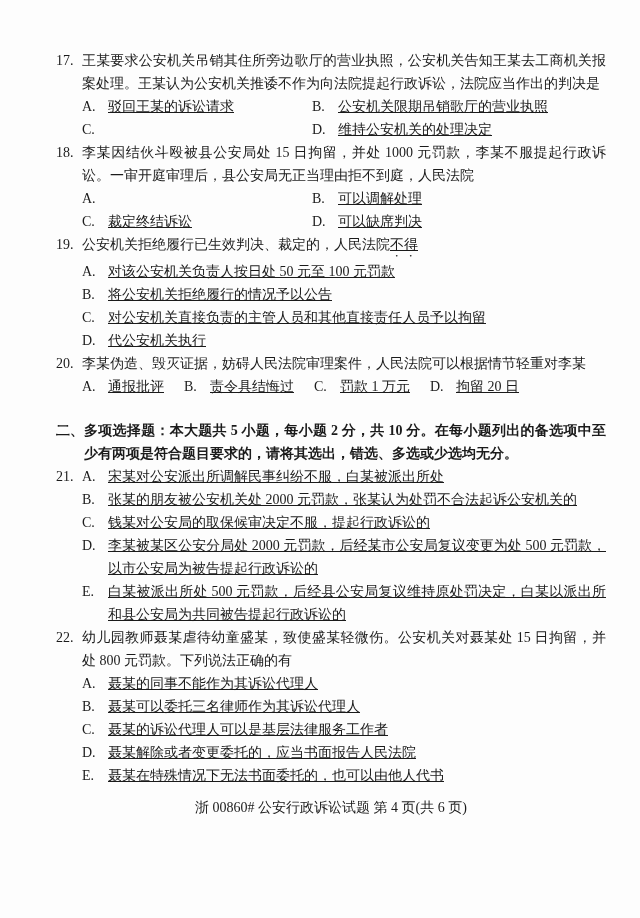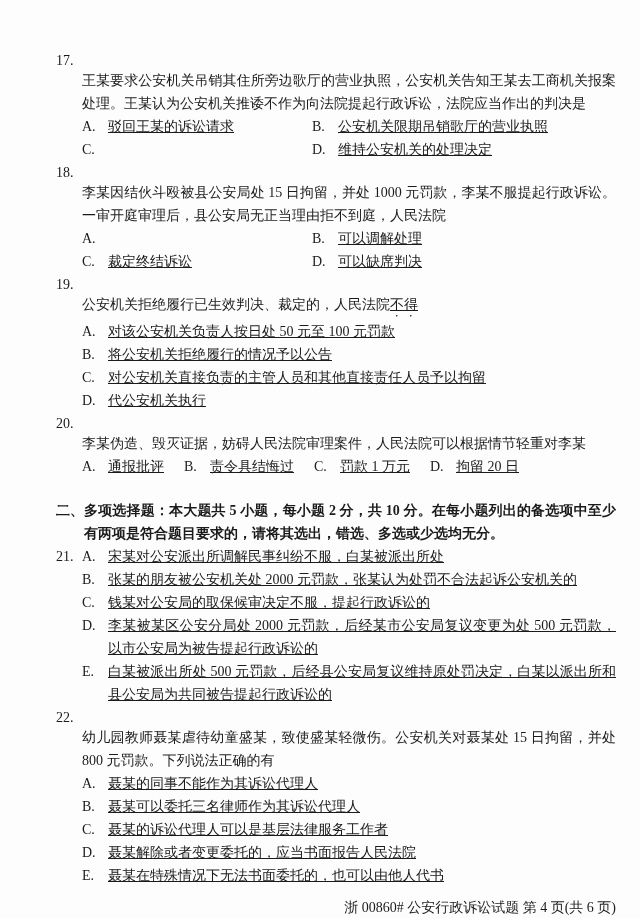--- a/index.html
+++ b/index.html
@@ -8,48 +8,48 @@
     height: 918px;
     background: #f2f2f2;
     font-family: "Liberation Serif", "DejaVu Serif", serif;
   }
   .page {
     box-sizing: border-box;
     width: 640px;
     height: 918px;
     background: #fdfdfd;
     color: #1b1b1b;
-    padding: 49px 24px 0 56px;
+    padding: 49px 34px 0 56px;
     overflow: hidden;
     font-size: 14px;
     line-height: 23px;
   }
   .question { display: flex; }
   .q-num { flex: 0 0 26px; }
   .q-body { flex: 1; min-width: 0; }
-  .q-stem { text-align: justify; margin-top: 20px; }
+  .q-stem { text-align: justify; }
   .options-2col { display: grid; grid-template-columns: 230px 1fr; }
   .options-stack { }
   .options-inline { display: flex; gap: 20px; white-space: nowrap; }
   .option { display: flex; }
   .opt-label { flex: 0 0 26px; }
   .opt-text { flex: 1; min-width: 0; text-align: justify; text-decoration: underline; }
   .options-inline .option { display: inline-flex; }
   .options-inline .opt-text { text-align: left; }
   .section-head { display: flex; font-weight: bold; margin-top: 21px; }
   .section-label { flex: 0 0 26px; }
   .section-text { flex: 1; min-width: 0; text-align: justify; }
   .emph {
     -webkit-text-emphasis-style: dot;
     -webkit-text-emphasis-position: under;
     text-emphasis-style: dot;
     text-emphasis-position: under right;
     text-decoration: underline;
   }
-  .footer { text-align: right; margin-top: 9px; }
+  .footer { text-align: center; margin-top: 9px; }
 </style>
 </head>
 <body>
 
 <div class="page">
 
   <div class="question">
     <div class="q-num">17.</div>
     <div class="q-body">
       <div class="q-stem">王某要求公安机关吊销其住所旁边歌厅的营业执照，公安机关告知王某去工商机关报案处理。王某认为公安机关推诿不作为向法院提起行政诉讼，法院应当作出的判决是</div>

